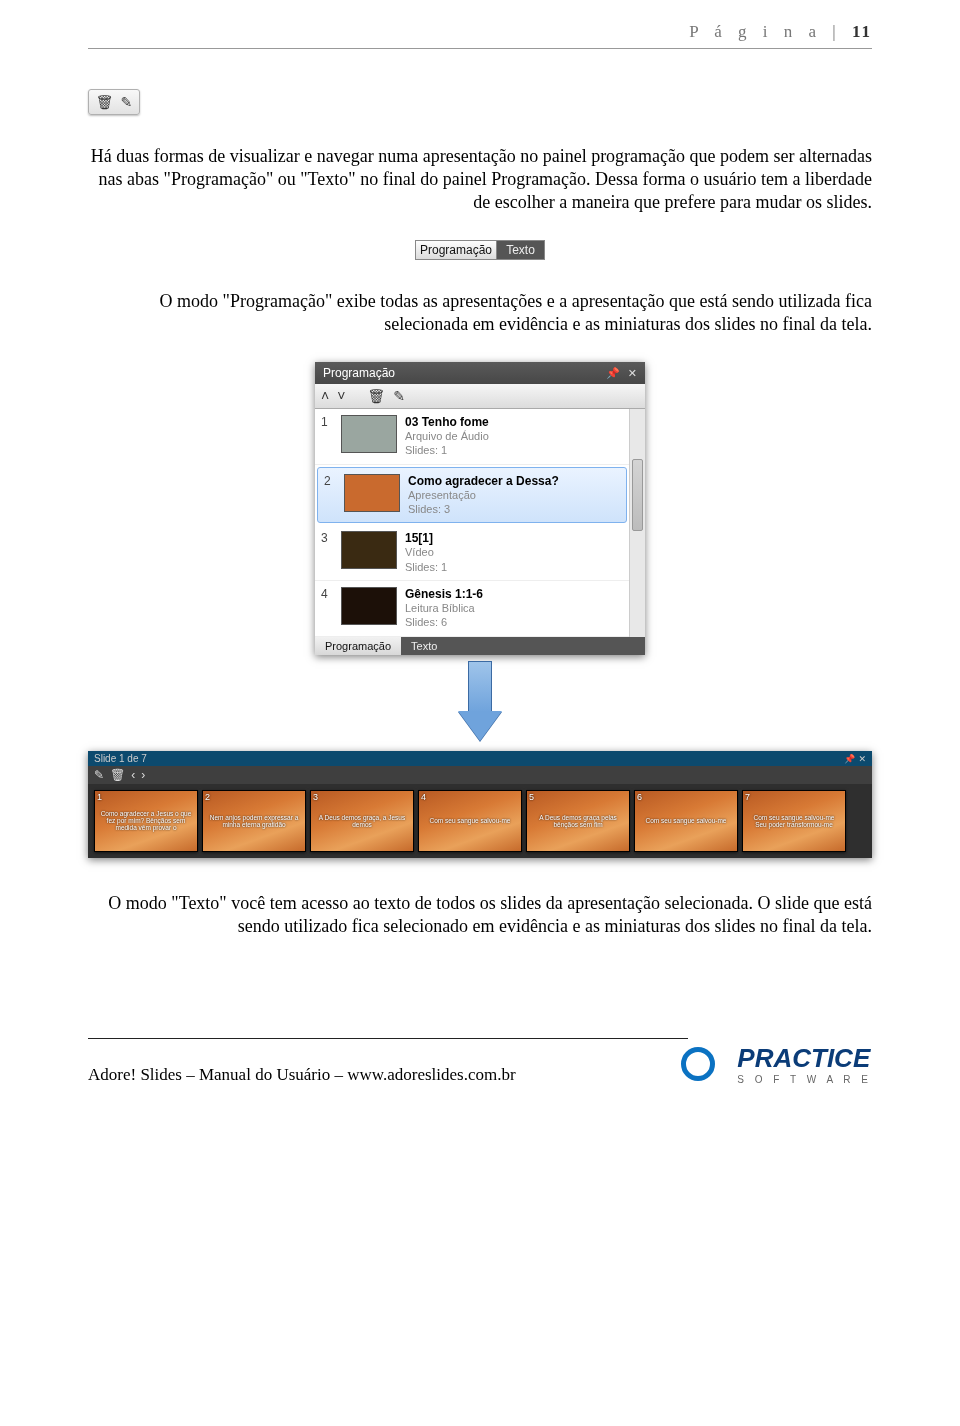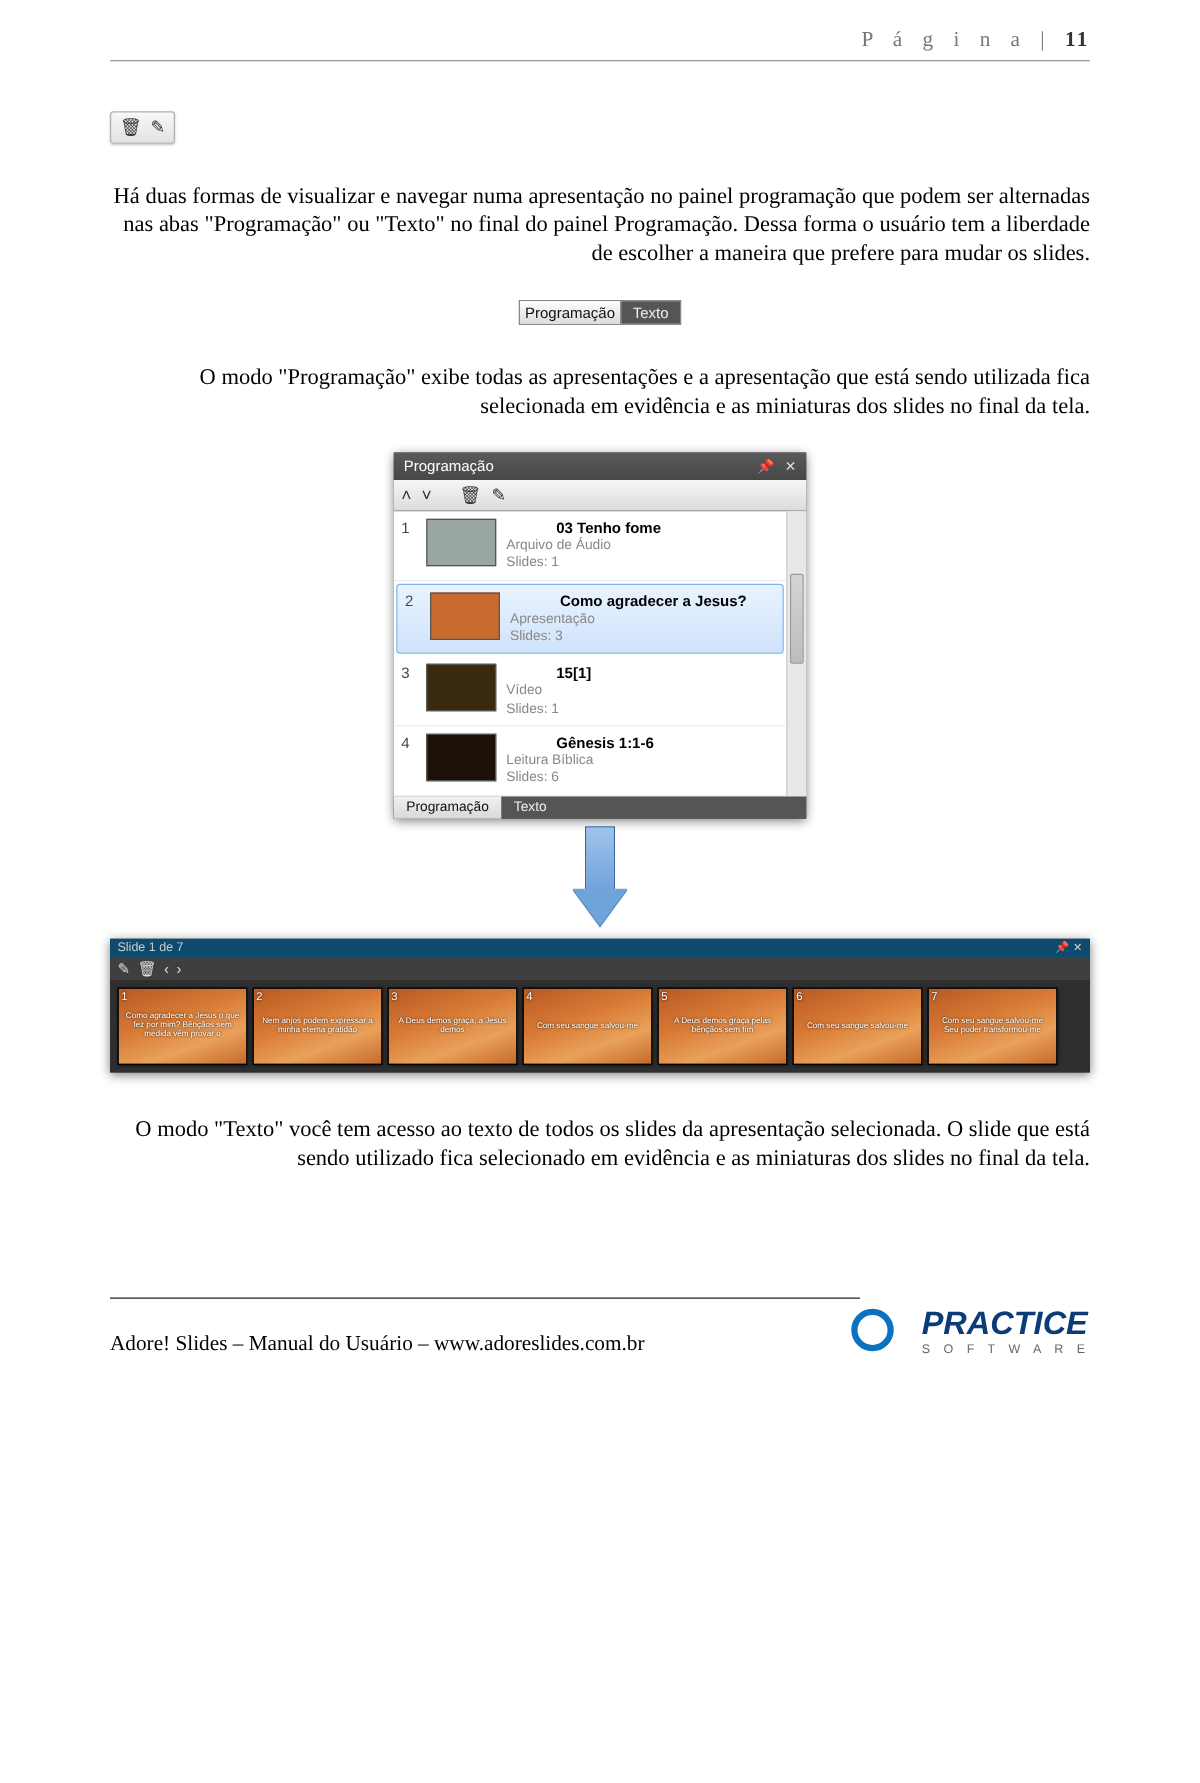--- a/index.html
+++ b/index.html
@@ -91,21 +91,21 @@
     background: linear-gradient(#eaf3ff,#cfe3fb);
     border:1px solid #7fb2ee; border-radius:3px;
     margin:2px;
   }
   .plist .idx { width:12px; color:#444; }
   .plist .thumb {
     width:56px; height:38px; background:#777; border:1px solid #555;
     flex-shrink:0;
   }
   .plist .meta { flex:1; }
-  .plist .meta .title { font-weight:bold; color:#000; font-size:12px;margin-left:40px; }
+  .plist .meta .title { font-weight:bold; color:#000; font-size:12px; }
   .plist .meta .sub { color:#888; font-size:11px; line-height:1.3; }
   .panel-bottom-tabs {
     display:flex; background:#555;
   }
   .panel-bottom-tabs div {
     font-size:11px; padding:3px 10px;
   }
   .panel-bottom-tabs .act { background:linear-gradient(#f2f2f2,#d8d8d8); color:#111; }
   .panel-bottom-tabs .ina { color:#eee; }
   
@@ -227,21 +227,21 @@
             <span class="meta">
               <div class="title">03 Tenho fome</div>
               <div class="sub">Arquivo de Áudio</div>
               <div class="sub">Slides: 1</div>
             </span>
           </li>
           <li class="selected">
             <span class="idx">2</span>
             <span class="thumb" style="background:#c96a2e"></span>
             <span class="meta">
-              <div class="title">Como agradecer a Jesus?</div>
+              <div class="title">Como agradecer a Dessa?</div>
               <div class="sub">Apresentação</div>
               <div class="sub">Slides: 3</div>
             </span>
           </li>
           <li>
             <span class="idx">3</span>
             <span class="thumb" style="background:#3a2a12"></span>
             <span class="meta">
               <div class="title">15[1]</div>
               <div class="sub">Vídeo</div>

